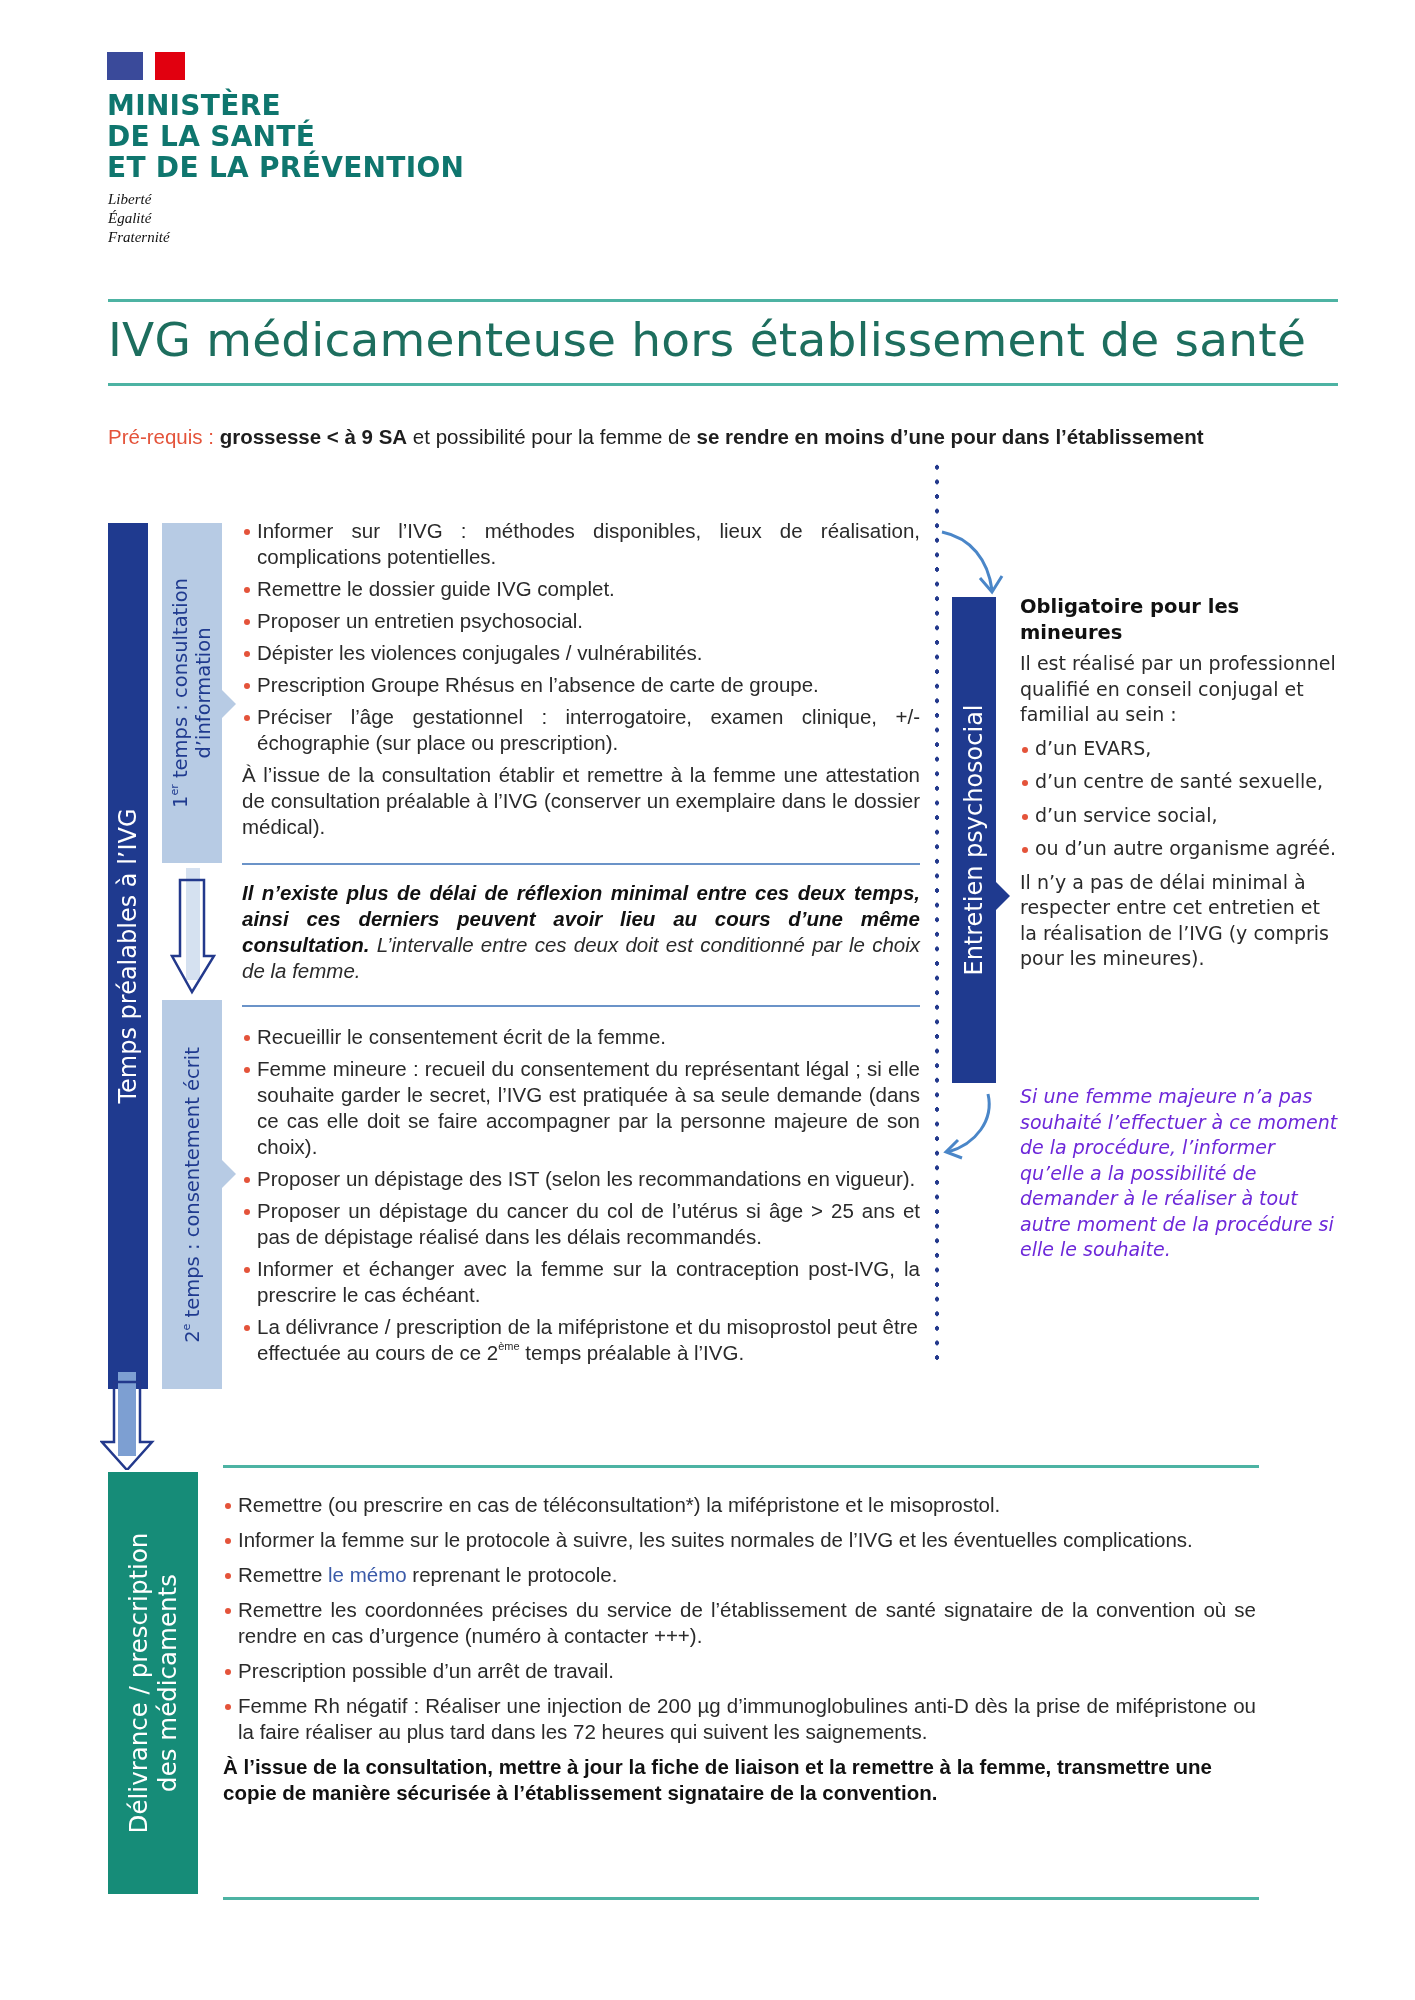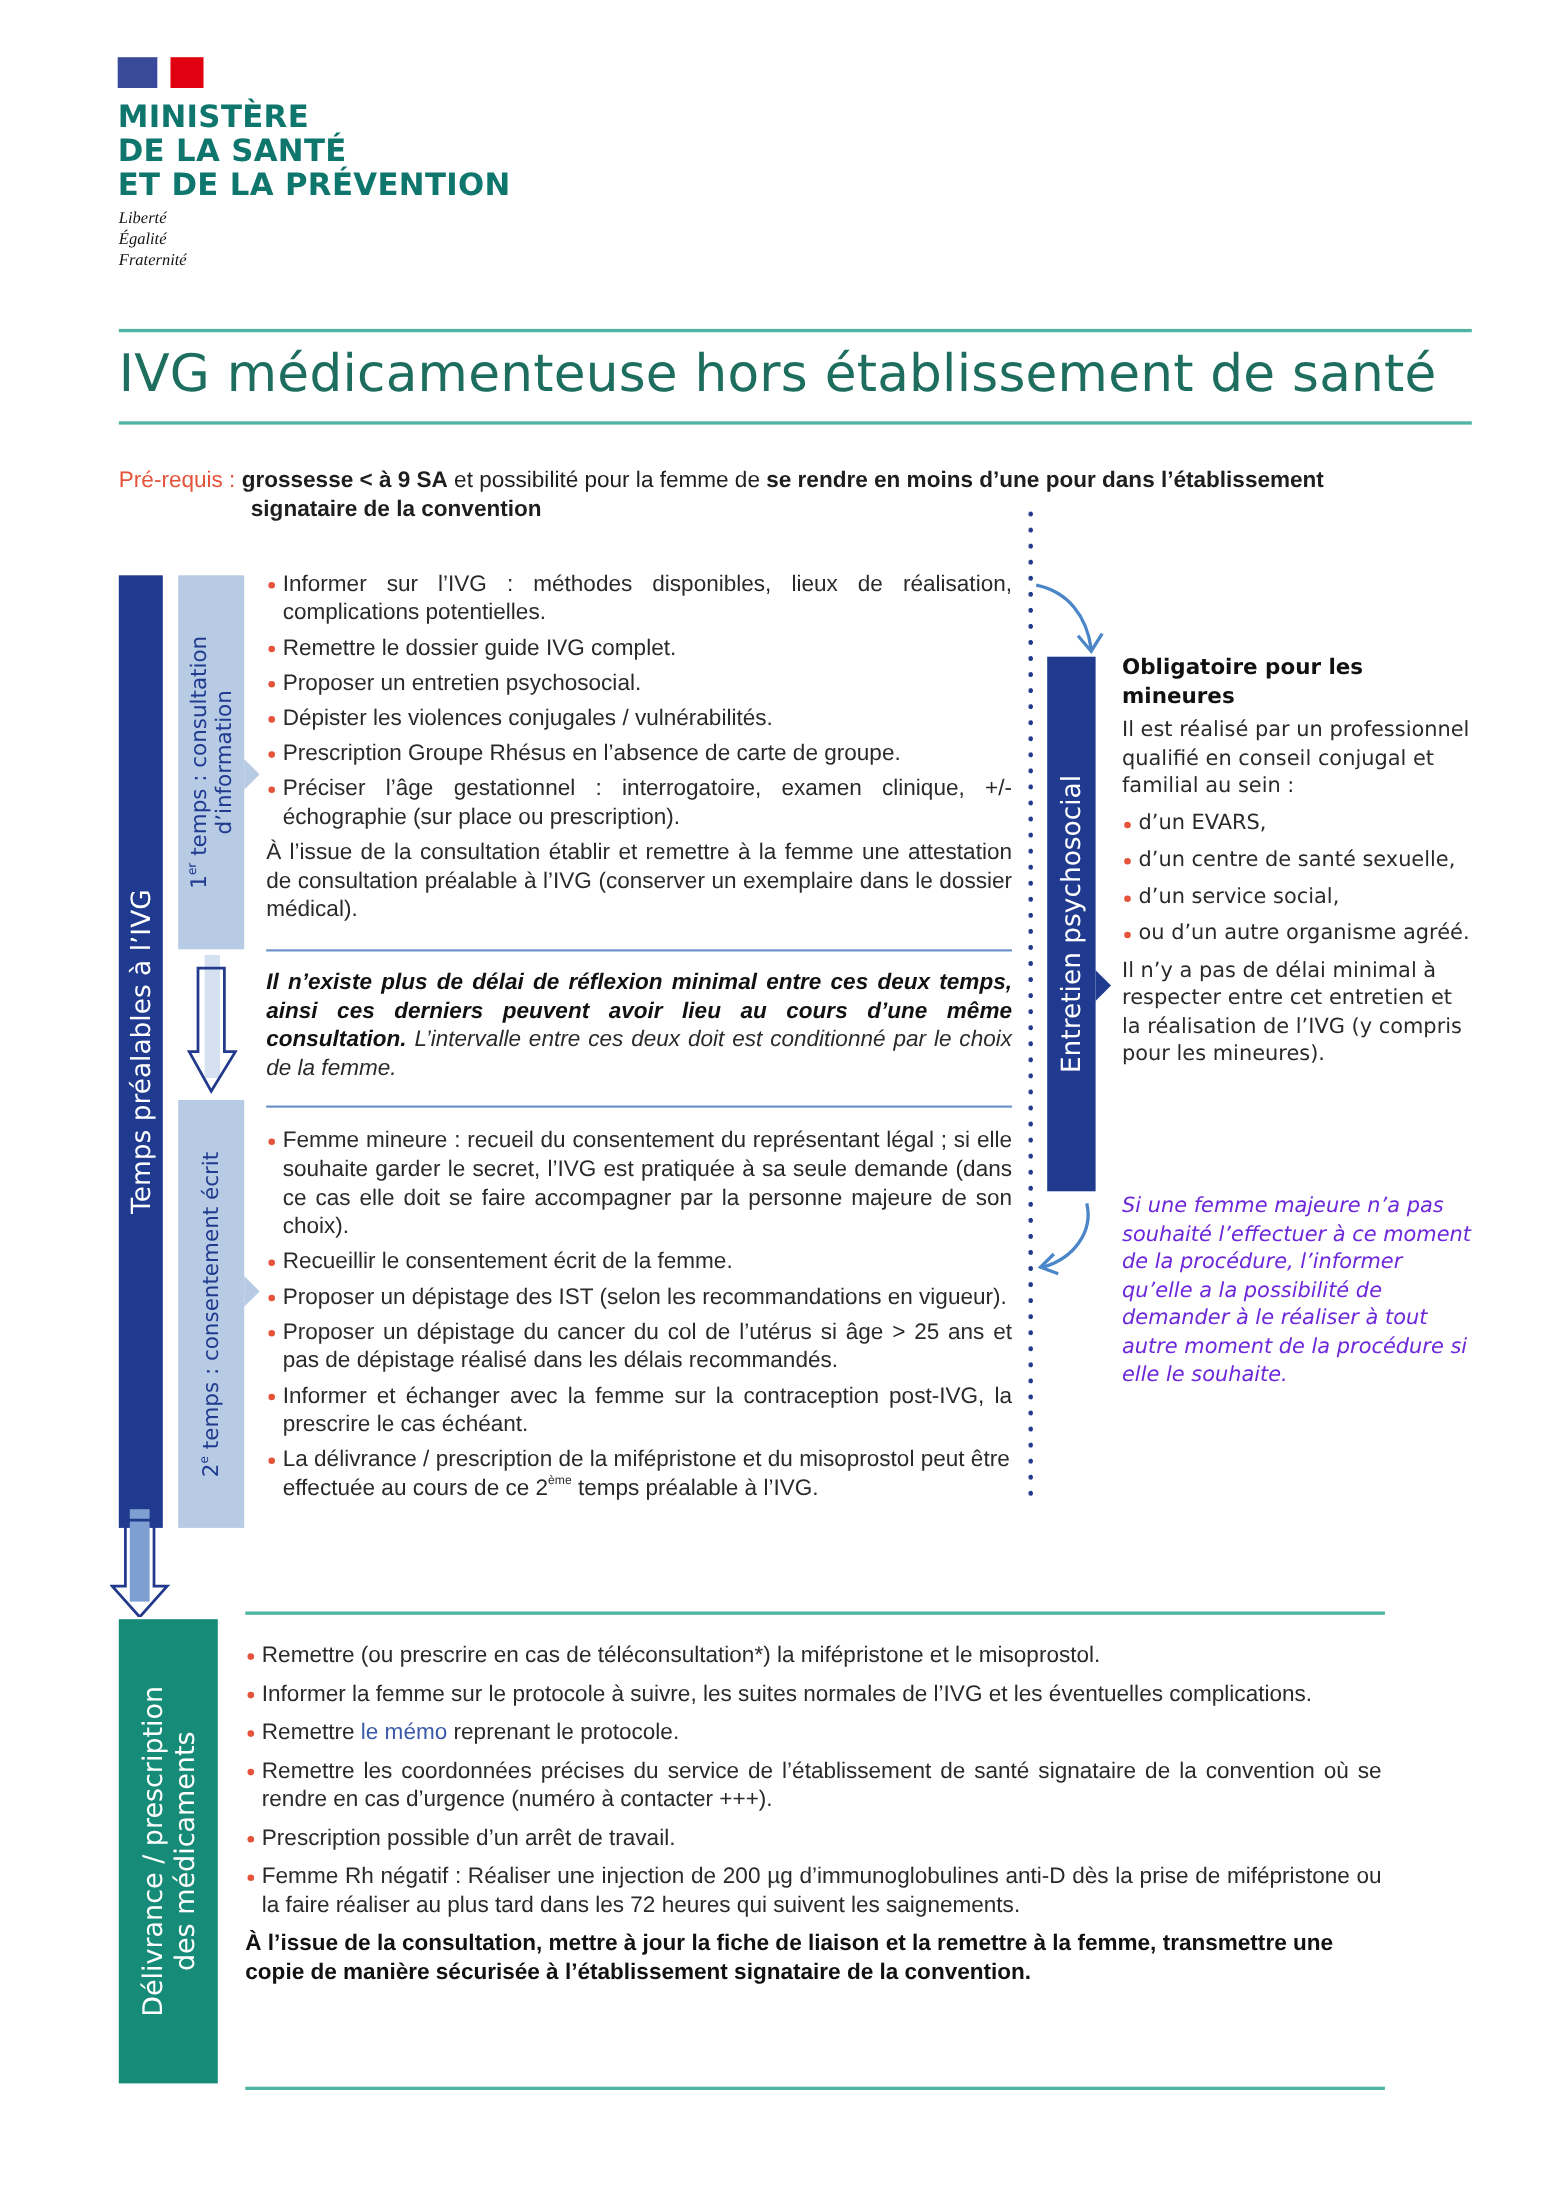--- a/index.html
+++ b/index.html
@@ -99,21 +99,20 @@
   <div>Fraternité</div>
 </div>
 
 <div class="abs rule-teal" style="left:108px; top:299px; width:1230px;"></div>
 <h1 class="abs title" style="margin:0;">IVG médicamenteuse hors établissement de santé</h1>
 <div class="abs rule-teal" style="left:108px; top:383px; width:1230px;"></div>
 
 <div class="abs prereq">
   <span class="lbl">Pré-requis :</span>
   <b>grossesse &lt; à 9 SA</b><span> et possibilité pour la femme de </span><b>se rendre en moins d’une pour dans l’établissement</b>
-  <span class="cont"><b>signataire de la convention</b></span>
 </div>
 
 <div class="abs band-dark">
   <div class="vtext">Temps préalables à l’IVG</div>
 </div>
 
 <div class="abs band-light" style="left:162px; top:523px; width:60px; height:340px;">
   <div class="vtext">
     <div><span>1</span><sup>er</sup><span> temps : consultation</span></div>
     <div>d’information</div>
@@ -146,22 +145,22 @@
 </div>
 
 <div class="abs rule-blue" style="left:242px; top:863px; width:678px;"></div>
 <div class="abs reflexion">
   <b>Il n’existe plus de délai de réflexion minimal entre ces deux temps, ainsi ces derniers peuvent avoir lieu au cours d’une même consultation.</b><span> L’intervalle entre ces deux doit est conditionné par le choix de la femme.</span>
 </div>
 <div class="abs rule-blue" style="left:242px; top:1005px; width:678px;"></div>
 
 <div class="abs content" style="left:242px; top:1024px; width:678px;">
   <ul>
+    <li>Recueillir le consentement écrit de la femme.</li>
     <li>Femme mineure : recueil du consentement du représentant légal ; si elle souhaite garder le secret, l’IVG est pratiquée à sa seule demande (dans ce cas elle doit se faire accompagner par la personne majeure de son choix).</li>
-    <li>Recueillir le consentement écrit de la femme.</li>
     <li>Proposer un dépistage des IST (selon les recommandations en vigueur).</li>
     <li>Proposer un dépistage du cancer du col de l’utérus si âge &gt; 25 ans et pas de dépistage réalisé dans les délais recommandés.</li>
     <li>Informer et échanger avec la femme sur la contraception post-IVG, la prescrire le cas échéant.</li>
     <li style="text-align:left;"><span>La délivrance / prescription de la mifépristone et du misoprostol peut être effectuée au cours de ce 2</span><sup>ème</sup><span> temps préalable à l’IVG.</span></li>
   </ul>
 </div>
 
 <div class="abs dotted"></div>
 
 <svg class="abs" style="left:936px; top:520px;" width="70" height="80">

